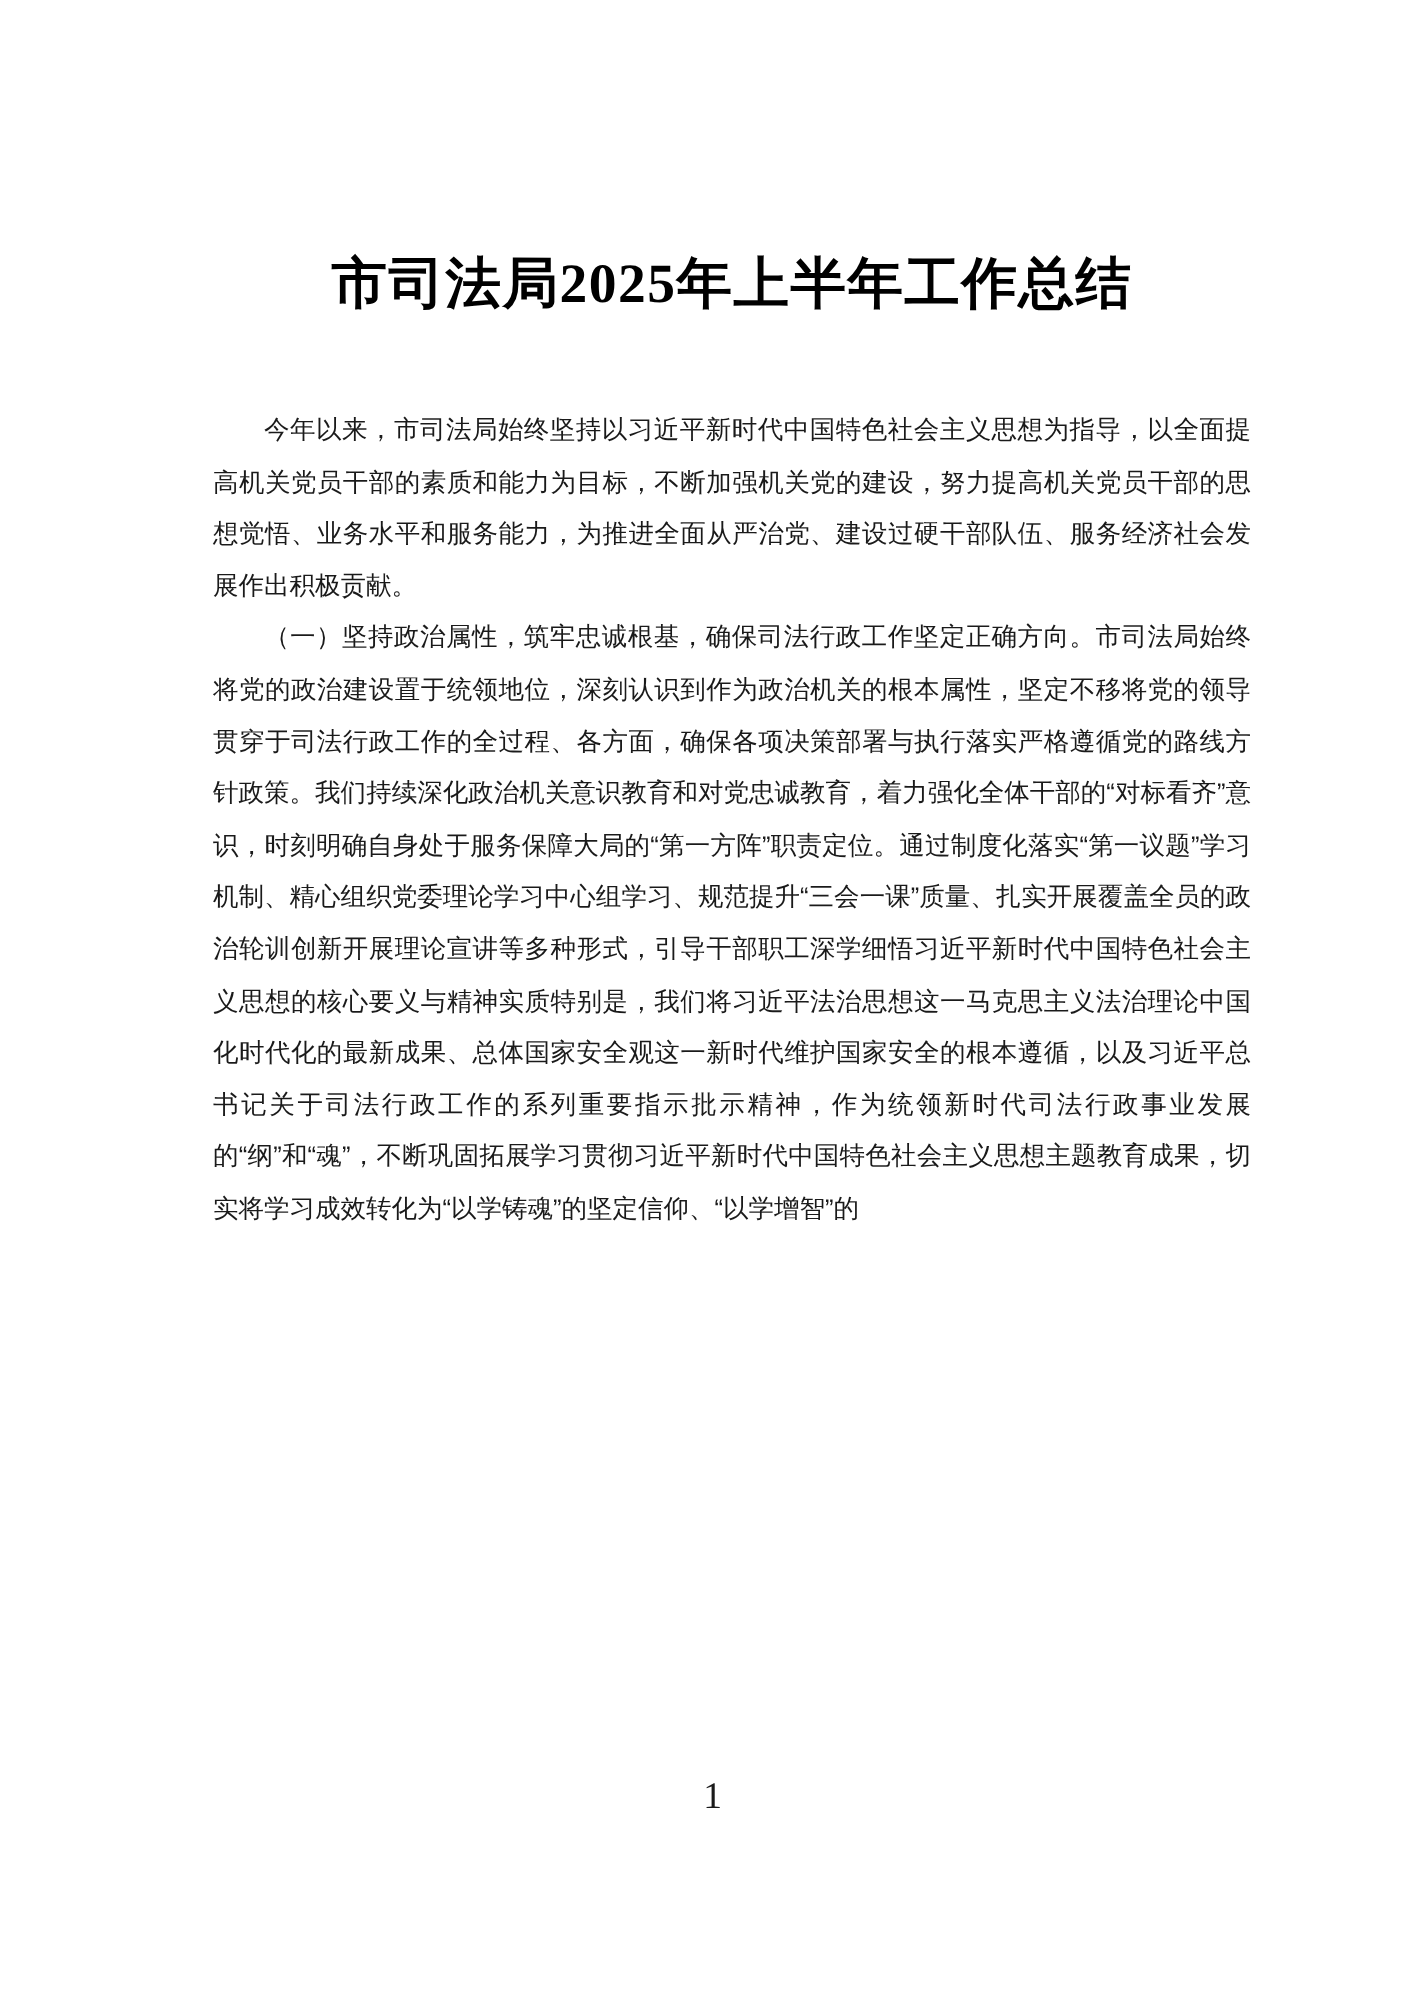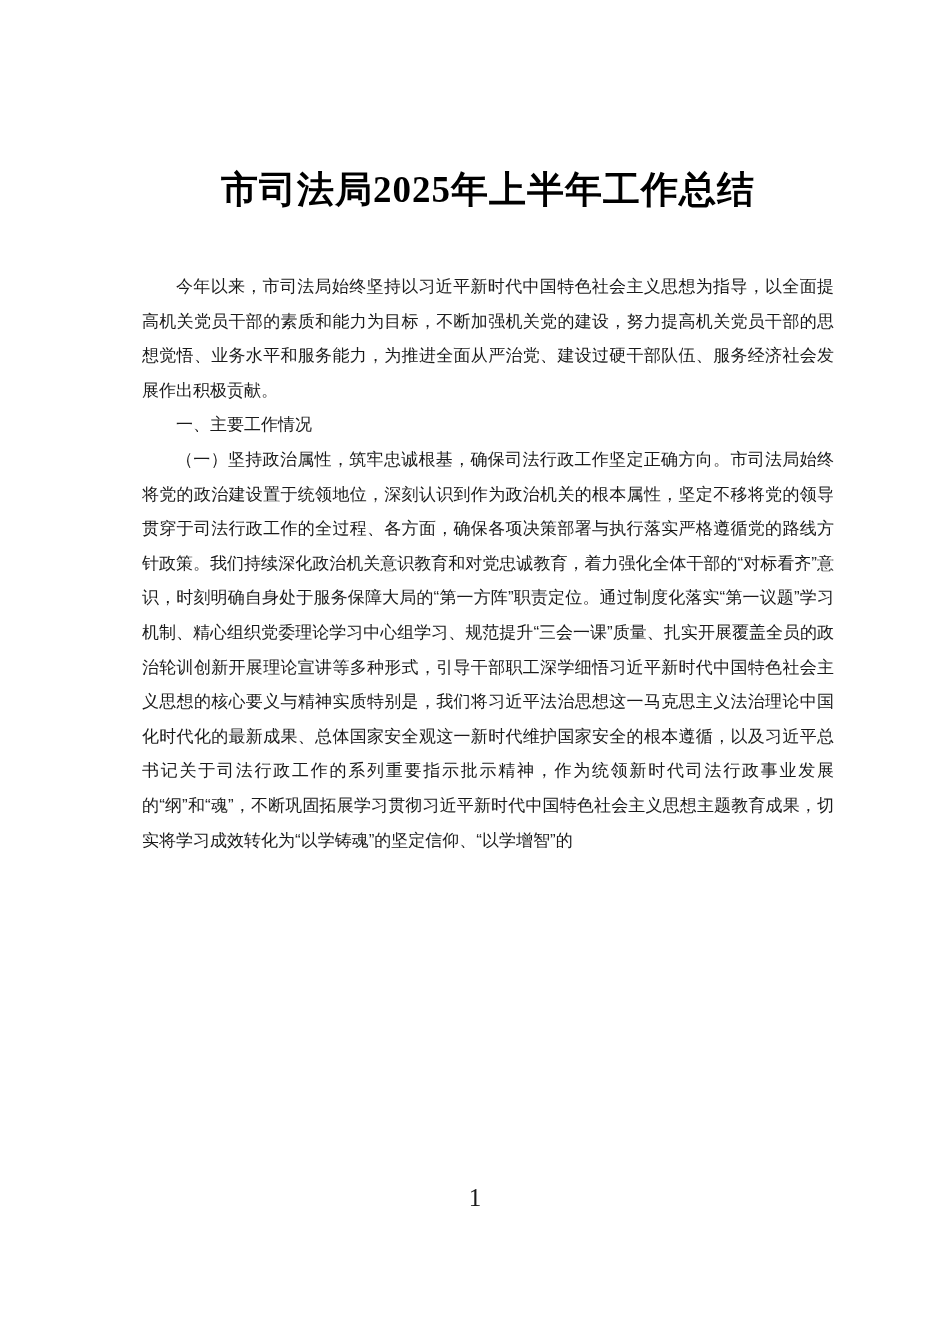--- a/index.html
+++ b/index.html
@@ -52,17 +52,16 @@
     color: #1a1a1a;
   }
 </style>
 </head>
 <body>
 
 <div class="page">
   <h1 class="doc-title">市司法局2025年上半年工作总结</h1>
   <div class="body-text">
     <p>今年以来，市司法局始终坚持以习近平新时代中国特色社会主义思想为指导，以全面提高机关党员干部的素质和能力为目标，不断加强机关党的建设，努力提高机关党员干部的思想觉悟、业务水平和服务能力，为推进全面从严治党、建设过硬干部队伍、服务经济社会发展作出积极贡献。</p>
-    <p>一、主要工作情况</p>
     <p>（一）坚持政治属性，筑牢忠诚根基，确保司法行政工作坚定正确方向。市司法局始终将党的政治建设置于统领地位，深刻认识到作为政治机关的根本属性，坚定不移将党的领导贯穿于司法行政工作的全过程、各方面，确保各项决策部署与执行落实严格遵循党的路线方针政策。我们持续深化政治机关意识教育和对党忠诚教育，着力强化全体干部的“对标看齐”意识，时刻明确自身处于服务保障大局的“第一方阵”职责定位。通过制度化落实“第一议题”学习机制、精心组织党委理论学习中心组学习、规范提升“三会一课”质量、扎实开展覆盖全员的政治轮训创新开展理论宣讲等多种形式，引导干部职工深学细悟习近平新时代中国特色社会主义思想的核心要义与精神实质特别是，我们将习近平法治思想这一马克思主义法治理论中国化时代化的最新成果、总体国家安全观这一新时代维护国家安全的根本遵循，以及习近平总书记关于司法行政工作的系列重要指示批示精神，作为统领新时代司法行政事业发展的“纲”和“魂”，不断巩固拓展学习贯彻习近平新时代中国特色社会主义思想主题教育成果，切实将学习成效转化为“以学铸魂”的坚定信仰、“以学增智”的</p>
   </div>
   <div class="page-number">1</div>
 </div>
 
 </body></html>

